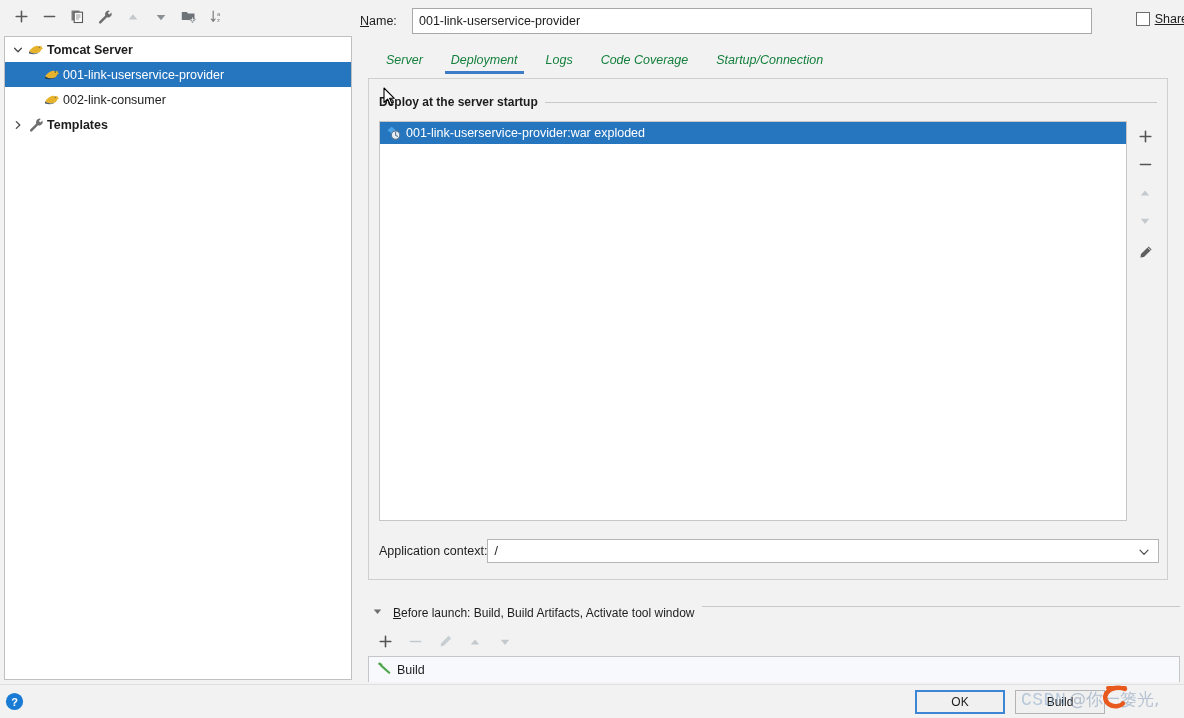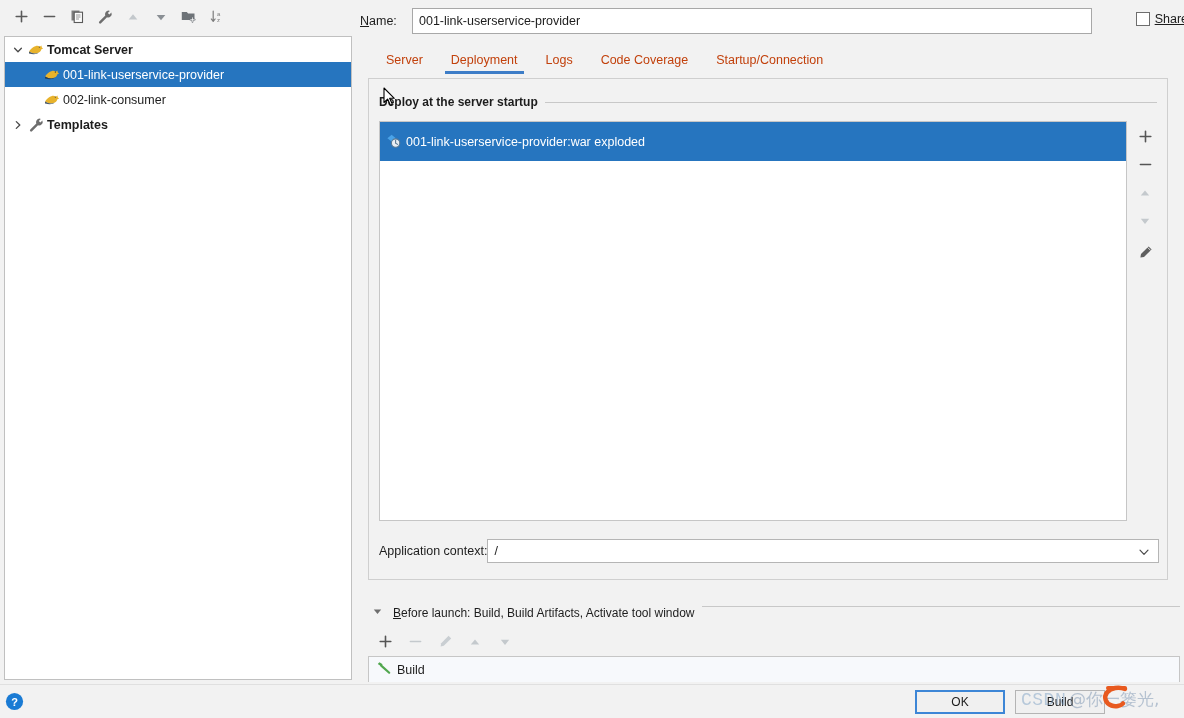--- a/index.html
+++ b/index.html
@@ -78,21 +78,21 @@
   #share-label { font-size: 12.5px; text-decoration: underline; }
 
   
   #tabs {
     position: absolute; left: 12px; top: 46px; width: 812px; height: 28px;
     display: flex; align-items: flex-end;
   }
   .tab {
     height: 28px; padding: 0 14px;
     display: flex; align-items: center; justify-content: center;
-    font-size: 12.5px; cursor: pointer; position: relative; color: #c2410c;
+    font-size: 12.5px; cursor: pointer; position: relative; color: #15803d; font-style: italic;
   }
   .tab.active::after {
     content: ""; position: absolute; left: 8px; right: 8px; bottom: 0;
     height: 3px; background: #3d7dc7;
   }
 
   
   #deploy-card {
     position: absolute; left: 8px; top: 78px; width: 800px; height: 502px;
     border: 1px solid #cfcfcf; background: #f2f2f2;
@@ -103,21 +103,21 @@
     display: flex; align-items: center; gap: 7px;
   }
   #deploy-legend .lg-text { font-size: 12px; font-weight: bold; white-space: nowrap; }
   #deploy-legend .lg-line { flex: 1; height: 1px; background: #c8c8c8; }
 
   #list-area {
     position: absolute; left: 10px; top: 42px; width: 748px; height: 400px;
     background: #ffffff; border: 1px solid #c6c6c6;
   }
   .list-row {
-    height: 39px; display: flex; align-items: center; padding-left: 5px;
+    height: 22px; display: flex; align-items: center; padding-left: 5px;
     font-size: 12.5px; white-space: nowrap; cursor: pointer;
   }
   .list-row.selected { background: #2675bf; color: #ffffff; }
   .art-icon { width: 18px; height: 16px; flex: 0 0 18px; display: flex; align-items: center; justify-content: center; margin-right: 3px; }
 
   #list-sidebar {
     position: absolute; left: 762px; top: 42px; width: 28px; height: 400px;
     display: flex; flex-direction: column; align-items: center; padding-top: 5px; gap: 4px;
   }
   .sbtn {

